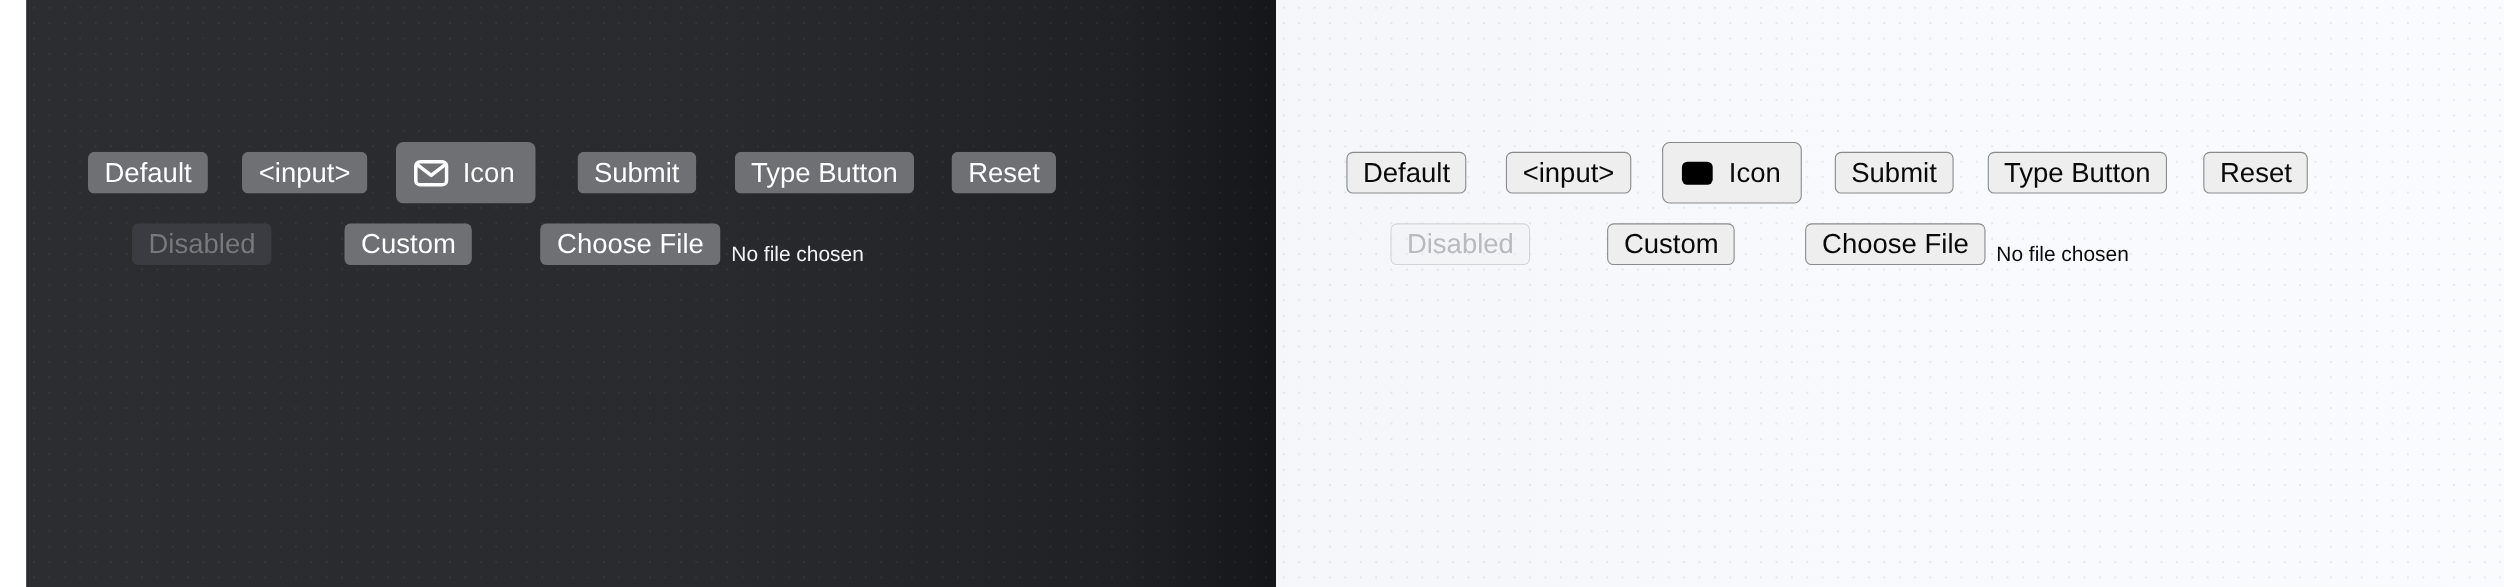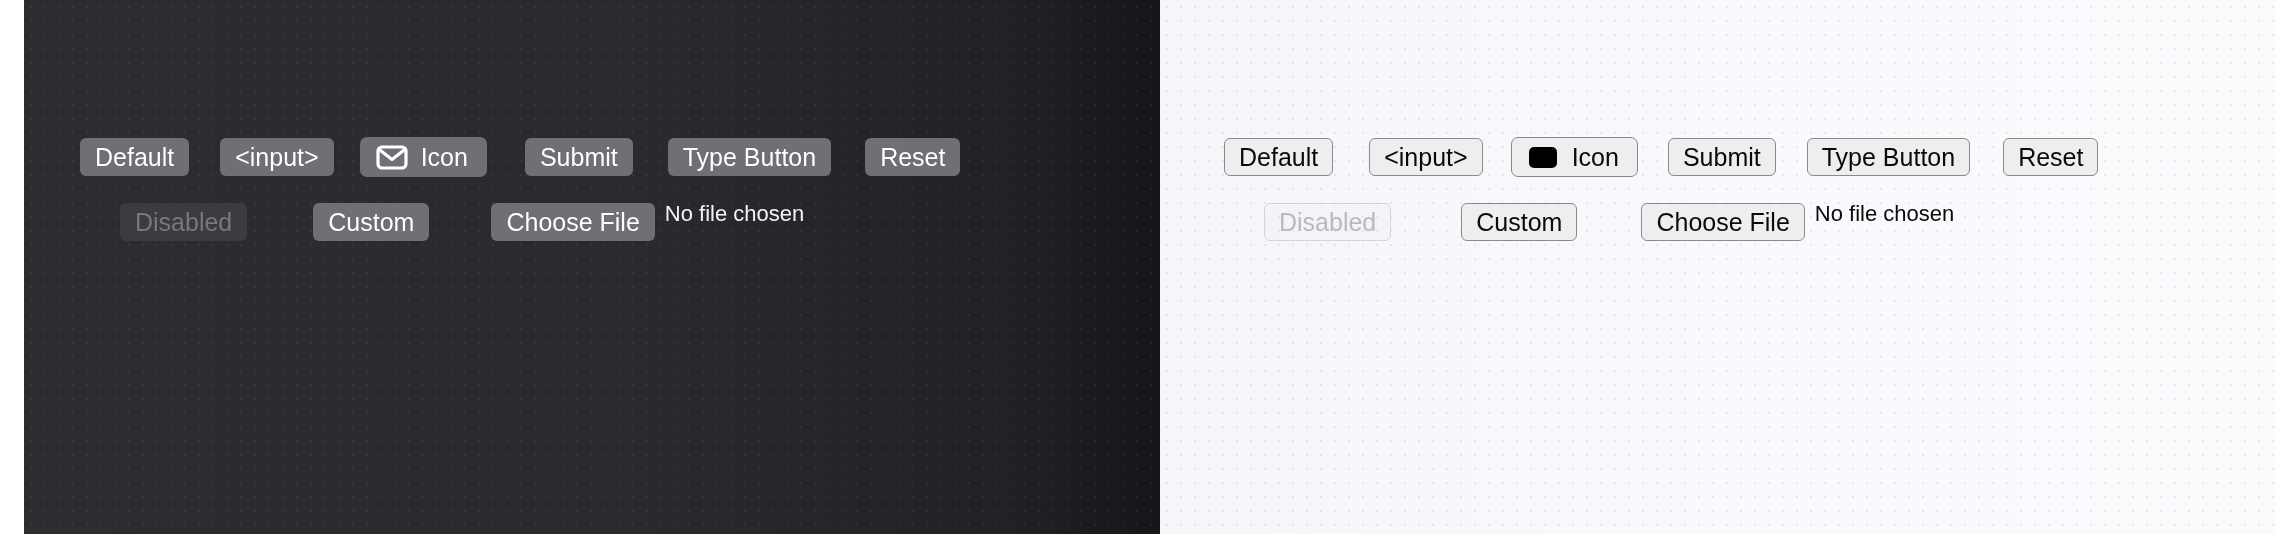--- a/index.html
+++ b/index.html
@@ -121,21 +121,21 @@
   .panel-light .gap-1 { width: 36px; }
   .panel-light .gap-2 { width: 28px; }
   .panel-light .gap-3 { width: 30px; }
   .panel-light .gap-4 { width: 31px; }
   .panel-light .gap-5 { width: 33px; }
   .panel-light .gap-r2-1 { width: 38px; }
   .panel-light .gap-r2-2 { width: 32px; }
 
   
   .btn-icon {
-    height: 40px;
+    height: 56px;
     padding: 0 18px 0 14px;
     border-radius: 7px;
     gap: 12px;
   }
   .panel-light .btn-icon {
     border: 1px solid #8a8a8a;
   }
   .icon-wrap {
     display: inline-flex;
     align-items: center;
@@ -146,25 +146,25 @@
   }
   .icon-wrap svg { display: block; }
   .icon-label {
     font-size: 25px;
     line-height: 1;
   }
 
   
   .file-control {
     display: inline-flex;
-    align-items: flex-start;
+    align-items: flex-end;
     gap: 10px;
   }
   .file-status {
-    font-size: 22px;
+    font-size: 19px;
     line-height: 1;
     white-space: nowrap;
   }
   .panel-dark .file-status { color: #f2f2f3; }
   .panel-light .file-status { color: #0a0a0a; }
 </style>
 </head>
 <body>
 
 <div id="stage">

